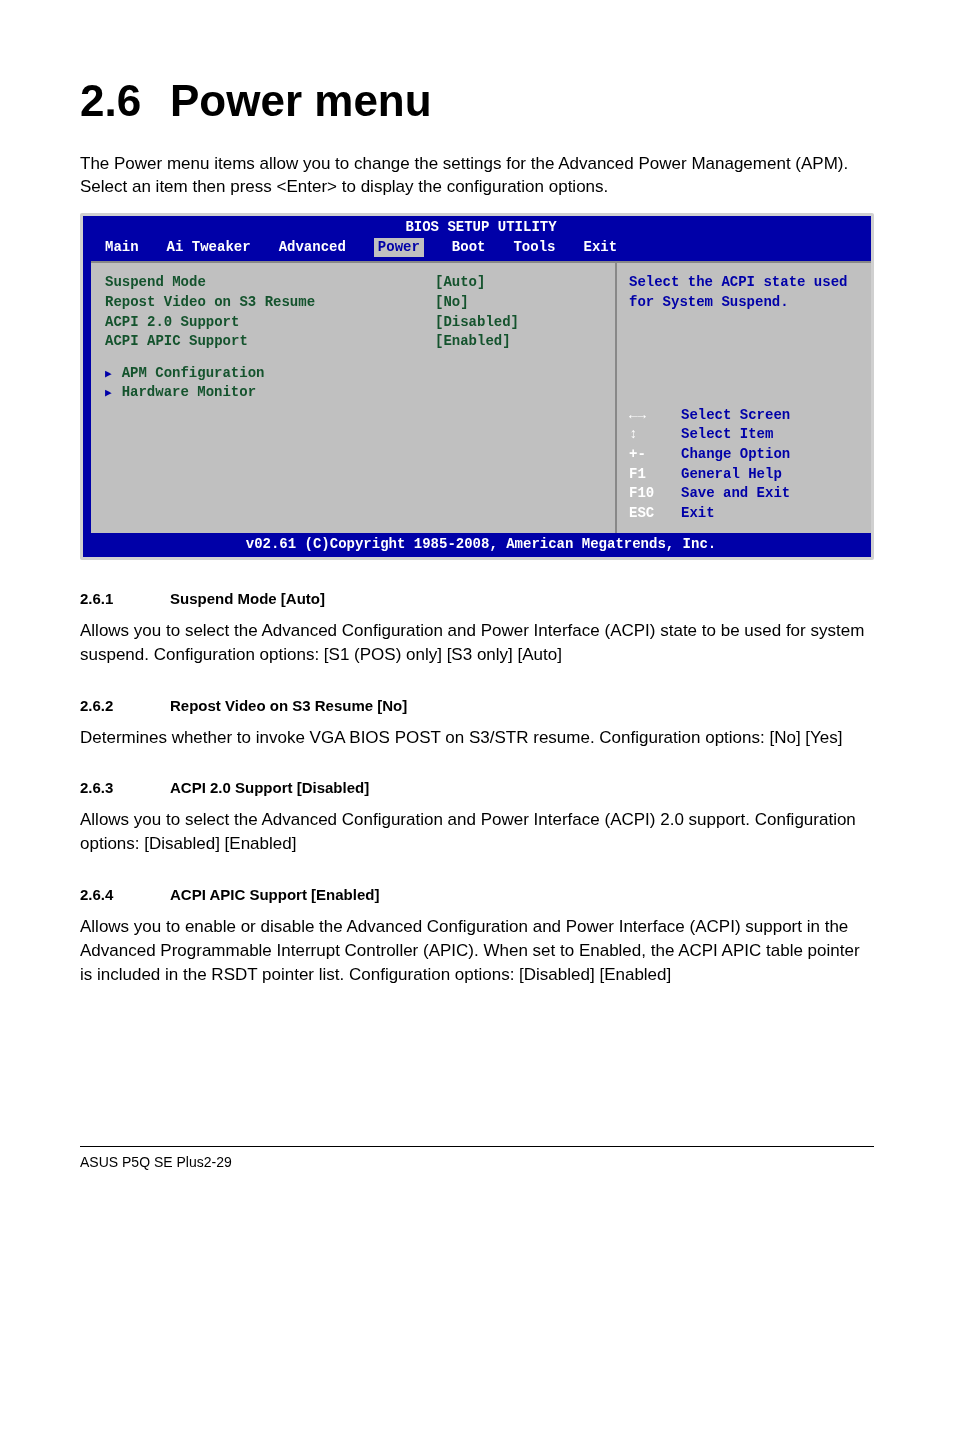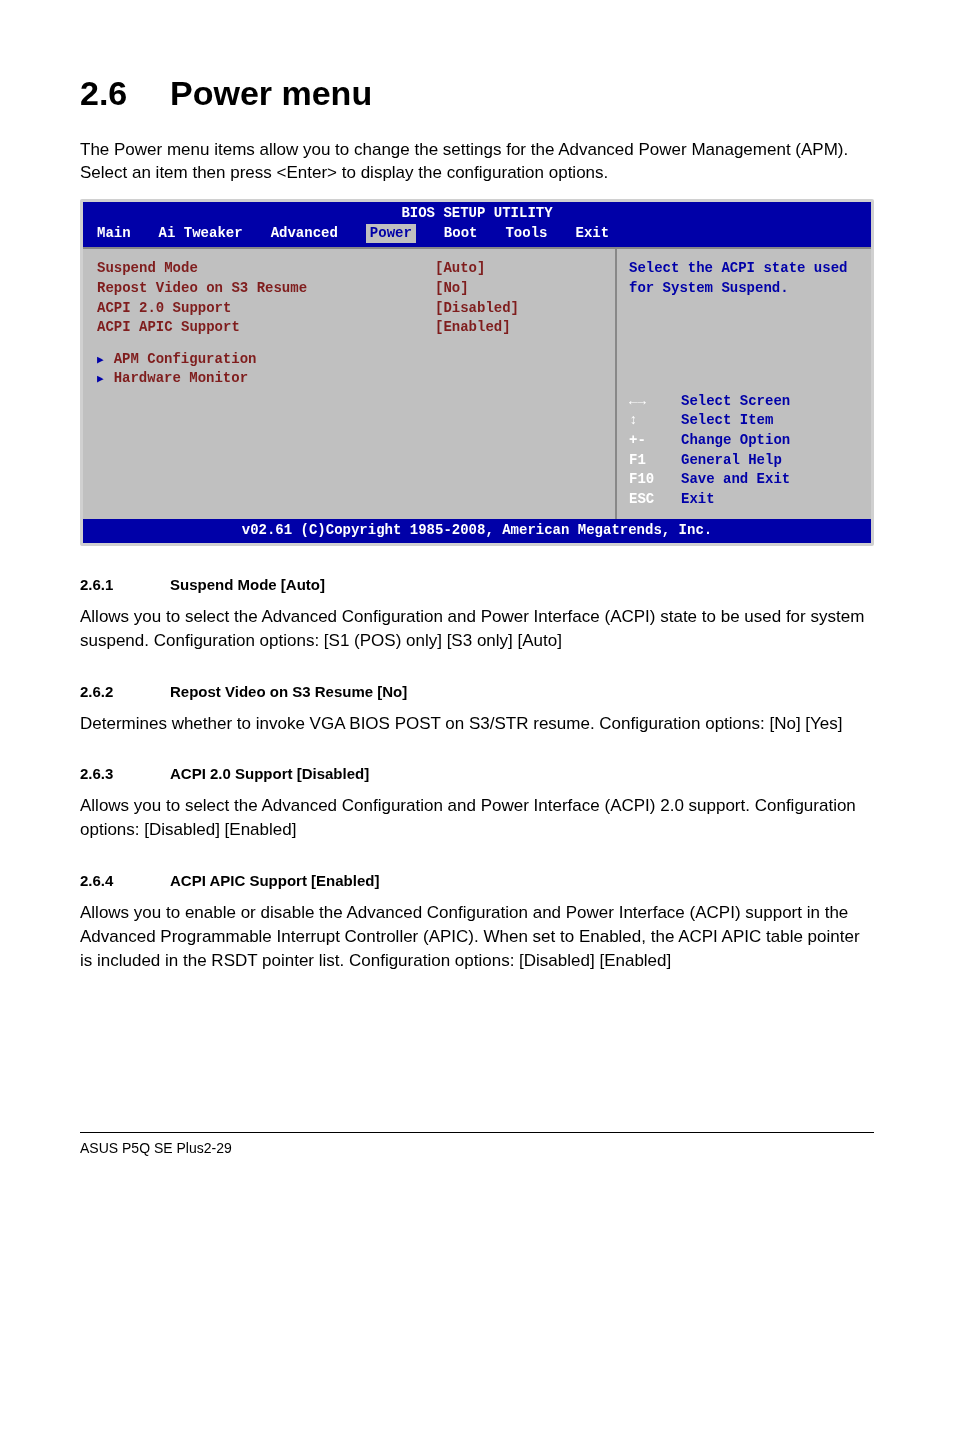--- a/index.html
+++ b/index.html
@@ -4,21 +4,21 @@
 <style>
   body {
     font-family: Arial, Helvetica, sans-serif;
     margin: 0;
     padding: 70px 80px 40px 80px;
     color: #000;
     font-size: 17px;
     line-height: 1.4;
   }
   h1 {
-    font-size: 34px;
+    font-size: 44px;
     font-weight: bold;
     margin: 0 0 20px 0;
   }
   h1 .num { display:inline-block; width:90px; }
   h2 {
     font-size: 15px;
     font-weight: bold;
     margin: 28px 0 10px 0;
   }
   h2 .num { display:inline-block; width:90px; }
@@ -29,20 +29,21 @@
     font-family: "Courier New", monospace;
     font-size: 14px;
     font-weight: bold;
     color: #fff;
     background: #0000a8;
     border: 3px solid #d0d0d0;
     border-radius: 2px;
     margin: 6px 0 22px 0;
     width: 100%;
     box-sizing: border-box;
+    padding-left: 8px;
   }
   .bios-title {
     text-align: center;
     color: #fff;
     padding: 2px 0 0 0;
   }
   .bios-tabs {
     display: flex;
     padding: 0 8px 4px 14px;
     column-gap: 28px;
@@ -54,21 +55,21 @@
     padding: 0 4px;
   }
   .bios-body {
     display: flex;
     background: #c0c0c0;
     border-top: 2px solid #888;
   }
   .bios-left {
     flex: 1;
     padding: 10px 10px 70px 14px;
-    color: #7f1d1d;
+    color: #14532d;
     border-right: 2px solid #888;
   }
   .bios-right {
     width: 230px;
     padding: 10px 12px 10px 12px;
     color: #0000a8;
     display: flex;
     flex-direction: column;
     justify-content: space-between;
     min-height: 250px;

